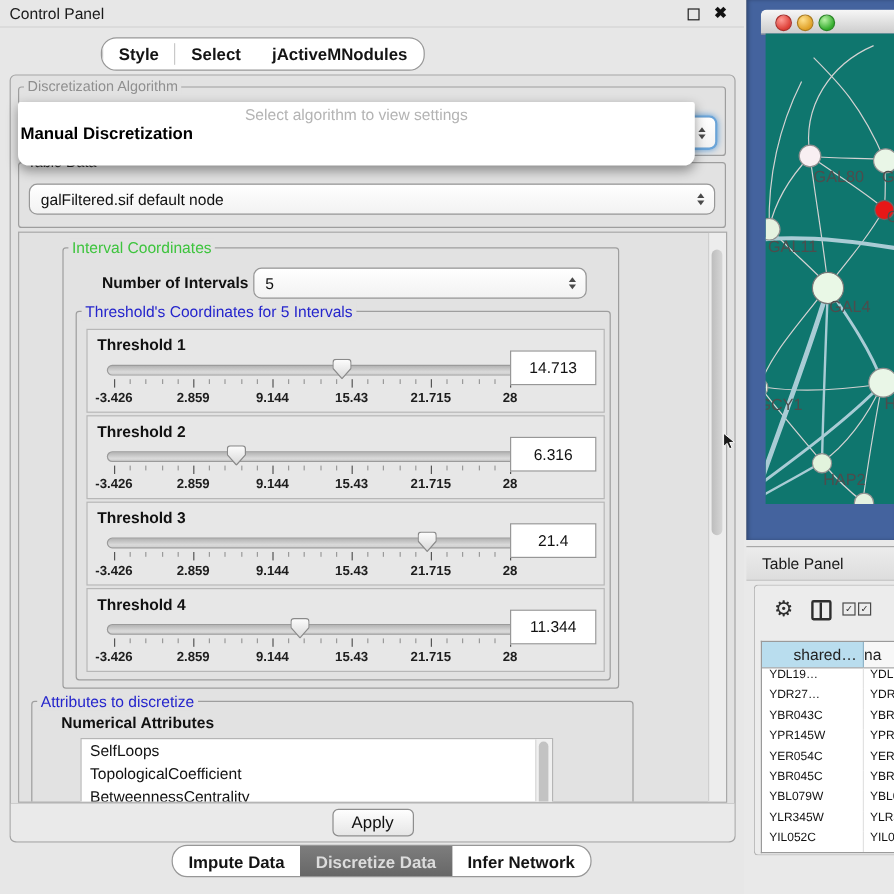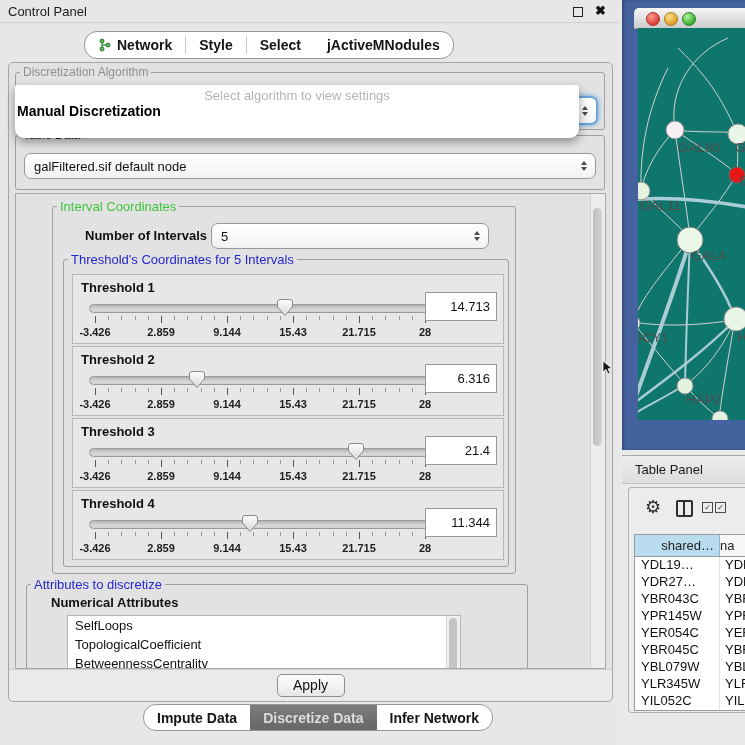--- a/index.html
+++ b/index.html
@@ -63,21 +63,21 @@
   .track{position:absolute;left:0;top:5px;width:372px;height:7px;border:1px solid #9b9b9b;border-radius:5px;
          background:linear-gradient(#b4b4b4,#dadada 70%,#cfcfcf);}
   .span{position:absolute;left:6px;top:0;width:330px;height:100%;}
   .thumb-svg{position:absolute;top:0;width:16px;height:17px;}
   .ticks{position:absolute;left:0;top:17px;width:100%;height:8px;}
   .tick{position:absolute;top:0;width:1px;background:#9a9a9a;height:4px;}
   .tick.major{background:#555;height:7px;}
   .slabels{position:absolute;left:0;top:27px;width:100%;height:12px;}
   .slab{position:absolute;transform:translateX(-50%);font-size:11px;font-weight:bold;color:#1d1d1d;white-space:nowrap;}
   .vbox{position:absolute;right:6px;top:17px;width:58px;height:27px;background:#fff;border:1px solid #979797;
-        font-size:13px;color:#111;text-align:right;line-height:27px;padding:0 6px;}
+        font-size:13px;color:#111;text-align:center;line-height:27px;padding:0 6px;}
 
   
   .attr-list{position:absolute;background:#fff;border:1px solid #b5b5b5;overflow:hidden;}
   .attr-item{font-size:13px;color:#111;height:19px;line-height:19px;padding-left:7px;white-space:nowrap;}
   .alist-scroll{position:absolute;right:0;top:0;width:13px;height:100%;background:#f0f0f0;border-left:1px solid #d7d7d7;}
   .alist-scroll .thumb{position:absolute;left:2px;top:2px;width:8px;height:58px;border-radius:4px;background:#c3c3c3;}
 
   
   .apply-row{position:absolute;left:0;right:0;top:606px;height:31px;background:#eaeaea;border-top:1px solid #cdcdcd;
              border-radius:0 0 5px 5px;}
@@ -101,50 +101,39 @@
              border:1px solid #b3b3b3;border-right:none;border-radius:4px 0 0 4px;}
   .gear{position:absolute;left:16px;top:8px;font-size:18px;color:#2e2e2e;}
   .col-icon{position:absolute;left:47px;top:12px;width:13px;height:13px;border:2px solid #2e2e2e;border-radius:2px;}
   .col-icon::after{content:"";position:absolute;left:5px;top:0;width:2px;height:13px;background:#2e2e2e;}
   .cbx{position:absolute;top:14px;width:9px;height:9px;border:1.5px solid #4a4a4a;font-size:8px;line-height:9px;color:#333;text-align:center;}
   .tp-table{position:absolute;left:5px;top:46px;right:0;height:175px;background:#fff;border:1px solid #9a9a9a;border-right:none;overflow:hidden;}
   .tp-head{display:flex;height:21px;border-bottom:1px solid #9a9a9a;}
   .th1{width:85px;background:#b9ddee;border-right:1px solid #8fb4c8;font-size:13px;color:#222;
        text-align:right;padding-right:5px;line-height:21px;box-sizing:border-box;}
   .th2{flex:1;background:#f7f7f7;font-size:13px;color:#222;text-align:left;line-height:21px;overflow:hidden;}
-  .tp-row{display:flex;height:17px;font-size:13px;color:#111;}
+  .tp-row{display:flex;height:17px;font-size:10px;color:#111;}
   .td1{width:85px;padding-left:6px;box-sizing:border-box;border-right:1px solid #e2e2e2;overflow:hidden;white-space:nowrap;}
   .td2{flex:1;padding-left:5px;overflow:hidden;white-space:nowrap;}
 
   .cursor{position:absolute;left:602px;top:360px;z-index:20;}
   svg text{font-family:"Liberation Sans",sans-serif;}
 </style>
 </head>
 <body>
 
 <div class="control-panel">
 
   <div class="titlebar">
     <span class="title">Control Panel</span>
     <span class="float-btn"></span>
     <span class="close-btn">✖</span>
   </div>
 
   <div class="tabbar" style="left:84px;top:31px;">
-      <div class="tab">
-        <span style="display: flex;">
-          <svg width="14" height="14" viewBox="0 0 14 14">
-            <path d="M4 3 L4 11 M4 7 L10 7" stroke="#3da53d" stroke-width="1.3" fill="none"></path>
-            <circle cx="4" cy="3" r="2" fill="#59b859" stroke="#2e7d2e"></circle>
-            <circle cx="4" cy="11" r="2" fill="#59b859" stroke="#2e7d2e"></circle>
-            <circle cx="10" cy="7" r="2" fill="#59b859" stroke="#2e7d2e"></circle>
-          </svg>
-        </span>
-        <span>Network</span>
-      </div>
       <span class="divider"></span>
       <div class="tab">
         <span>Style</span>
       </div>
       <span class="divider"></span>
       <div class="tab">
         <span>Select</span>
       </div>
       <div class="tab">
         <span>jActiveMNodules</span>

